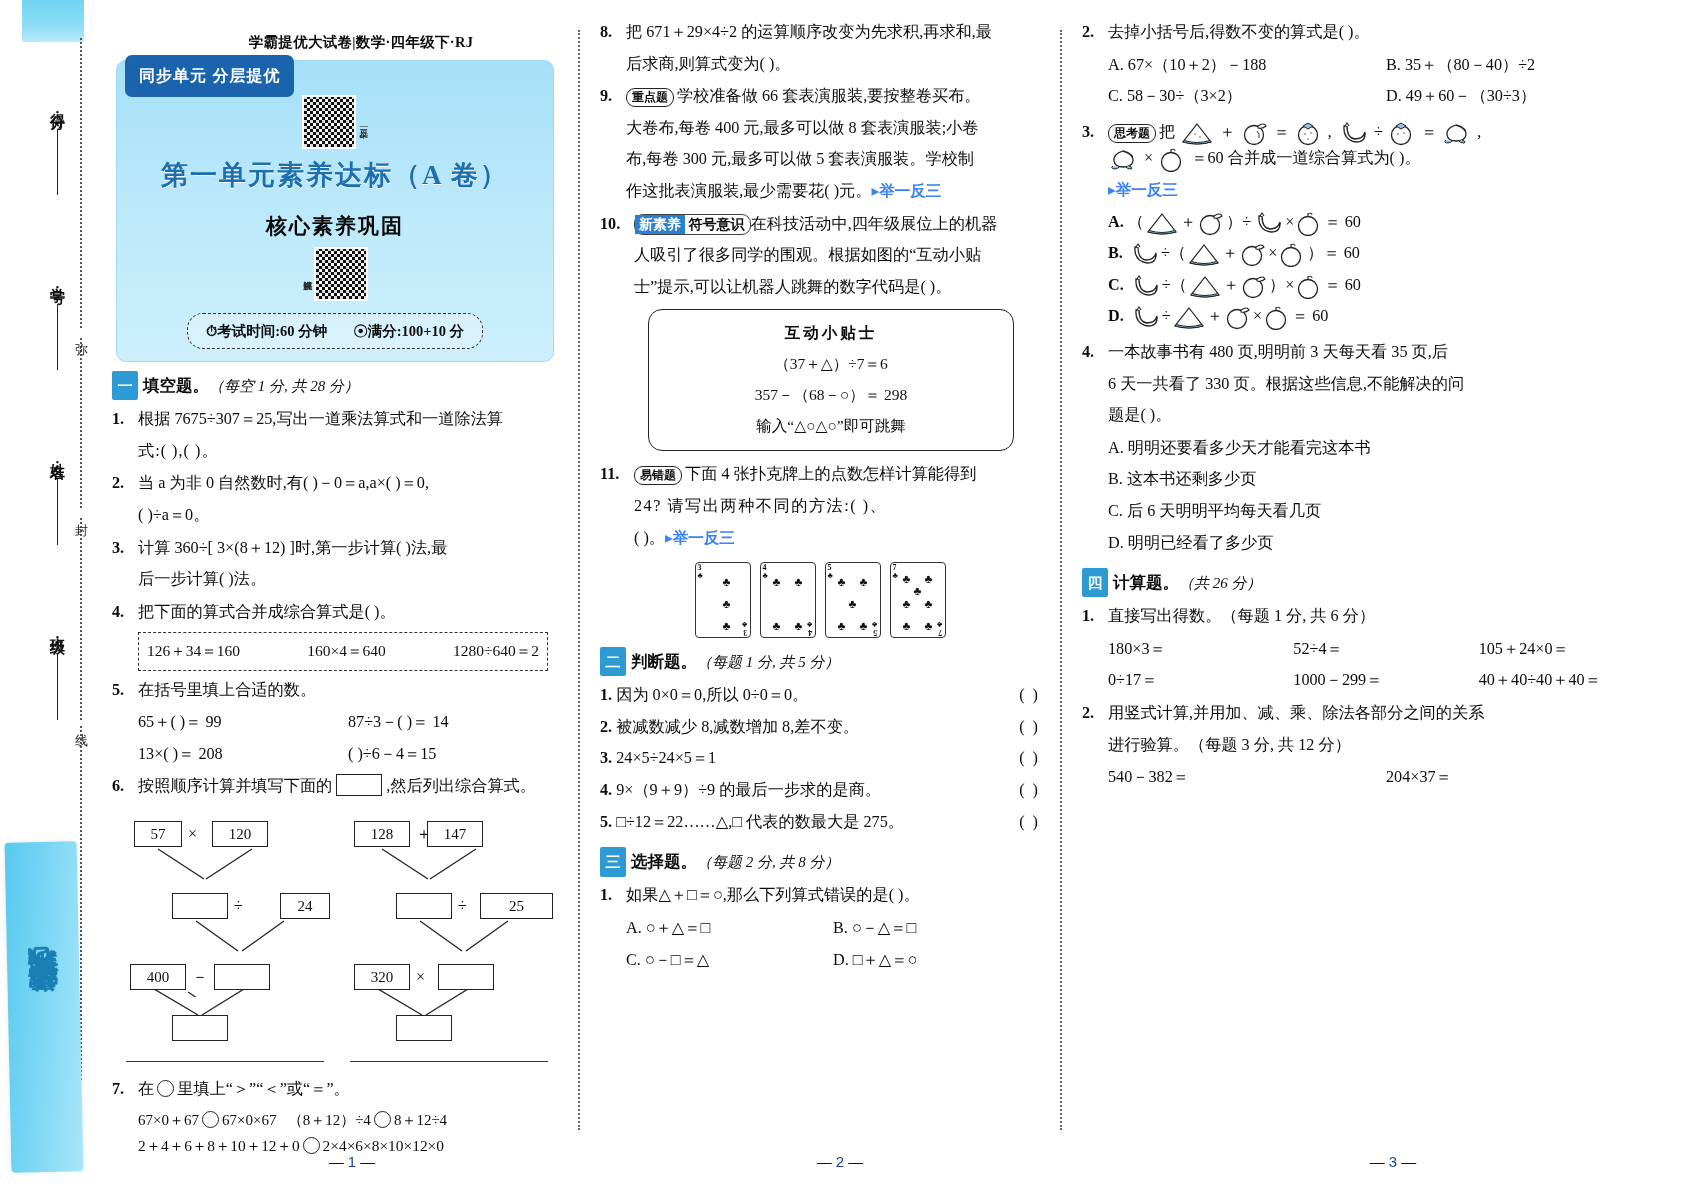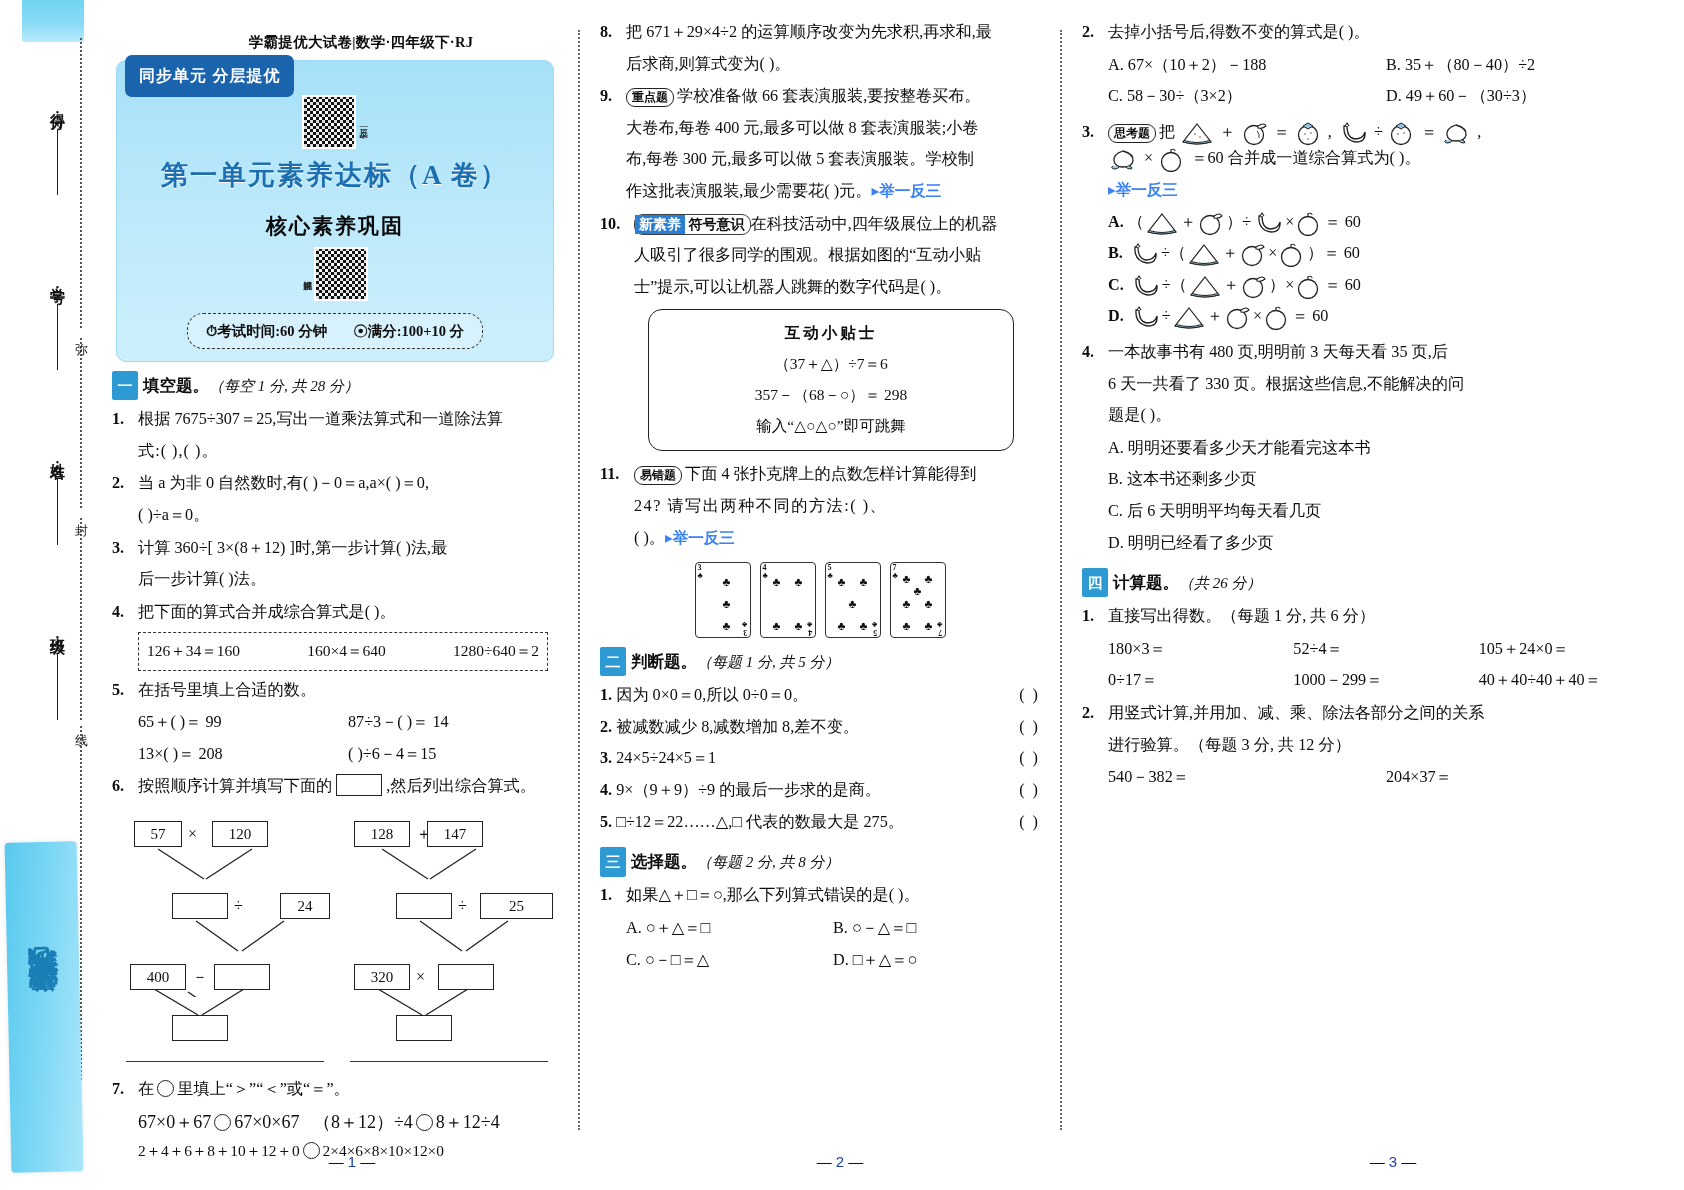--- a/index.html
+++ b/index.html
@@ -415,21 +415,21 @@
         <div style="flex:1" class="underline-ans"></div>
         <div style="flex:1" class="underline-ans"></div>
       </div>
 
       <div class="q" style="margin-top:12px">
         <div class="q-n">7.</div>
         <div class="q-b">
           <span>在</span><span class="circ"></span><span>里填上“＞”“＜”或“＝”。</span>
         </div>
       </div>
-      <div class="indent compact" style="font-size:18px">
+      <div class="indent compact" style="font-size:15px">
         <span>67×0＋67</span><span class="circ"></span><span>67×0×67</span>
         &nbsp;&nbsp;<span>（8＋12）÷4</span><span class="circ"></span><span>8＋12÷4</span>
       </div>
       <div class="indent compact" style="font-size:15.4px">
         <span>2＋4＋6＋8＋10＋12＋0</span><span class="circ"></span><span>2×4×6×8×10×12×0</span>
       </div>
 
       <div class="pagenum">
         <span class="dash">—</span> <span>1</span> <span class="dash">—</span>
       </div>

